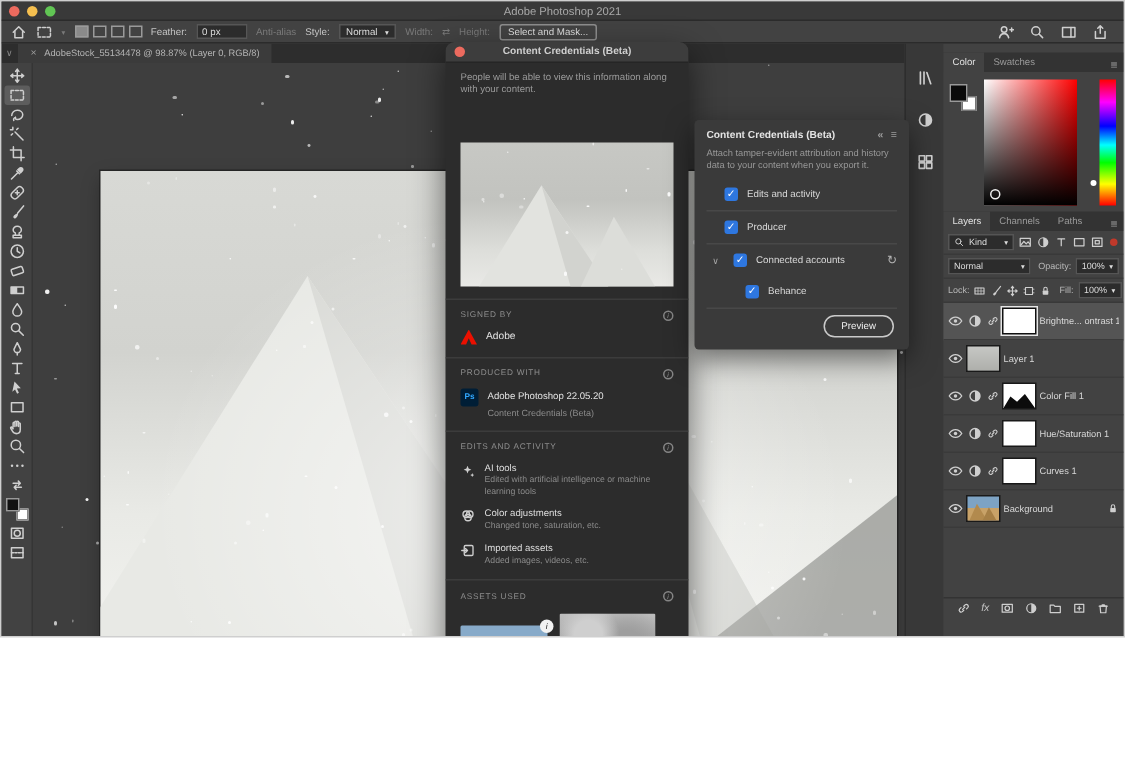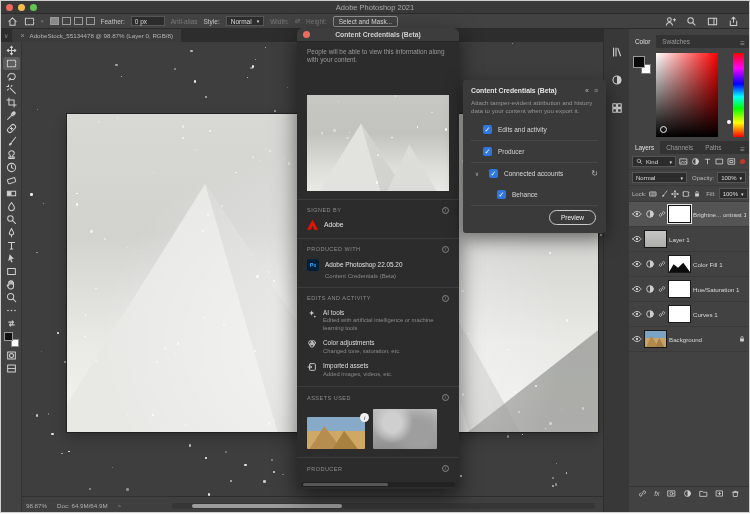--- a/index.html
+++ b/index.html
@@ -1,18 +1,18 @@
 <!DOCTYPE html>
 <html><head>
 <meta charset="utf-8">
 <style>
 *{margin:0;padding:0;box-sizing:border-box}
 html,body{width:750px;height:515px}
 body{font-family:"Liberation Sans",sans-serif;background:#fff;position:relative;overflow:hidden}
-#app{position:absolute;left:1px;top:1px;width:748px;height:511px;background:#3e3e3e;overflow:hidden;box-shadow:0 0 0 1px #cfcfcf}
+#app{position:absolute;left:1px;top:1px;width:748px;height:423px;background:#3e3e3e;overflow:hidden;box-shadow:0 0 0 1px #cfcfcf}
 .icn{display:inline-flex;align-items:center;justify-content:center;flex:none}
 
 #titlebar{position:absolute;left:0;top:0;width:100%;height:13px;background:#393939;border-bottom:1px solid #2b2b2b;display:flex;align-items:center;z-index:3}
 .light{width:7px;height:7px;border-radius:50%;margin-left:5px;flex:none}
 #win-title{position:absolute;left:0;right:0;text-align:center;font-size:7.5px;color:#a9a9a9}
 
 #optionsbar{position:absolute;left:0;top:13px;width:100%;height:15px;background:#424242;border-bottom:1px solid #2b2b2b;display:flex;align-items:center;gap:6px;padding:0 6px;font-size:6.5px;color:#c4c4c4;z-index:3}
 .ob-dim{color:#7a7a7a}
 .ob-input{background:#2c2c2c;border:1px solid #565656;height:10px;display:flex;align-items:center;padding:0 3px;color:#ddd;min-width:34px}
 .ob-select{background:#2c2c2c;border:1px solid #565656;height:10px;display:flex;align-items:center;gap:5px;padding:0 4px;color:#ddd}

